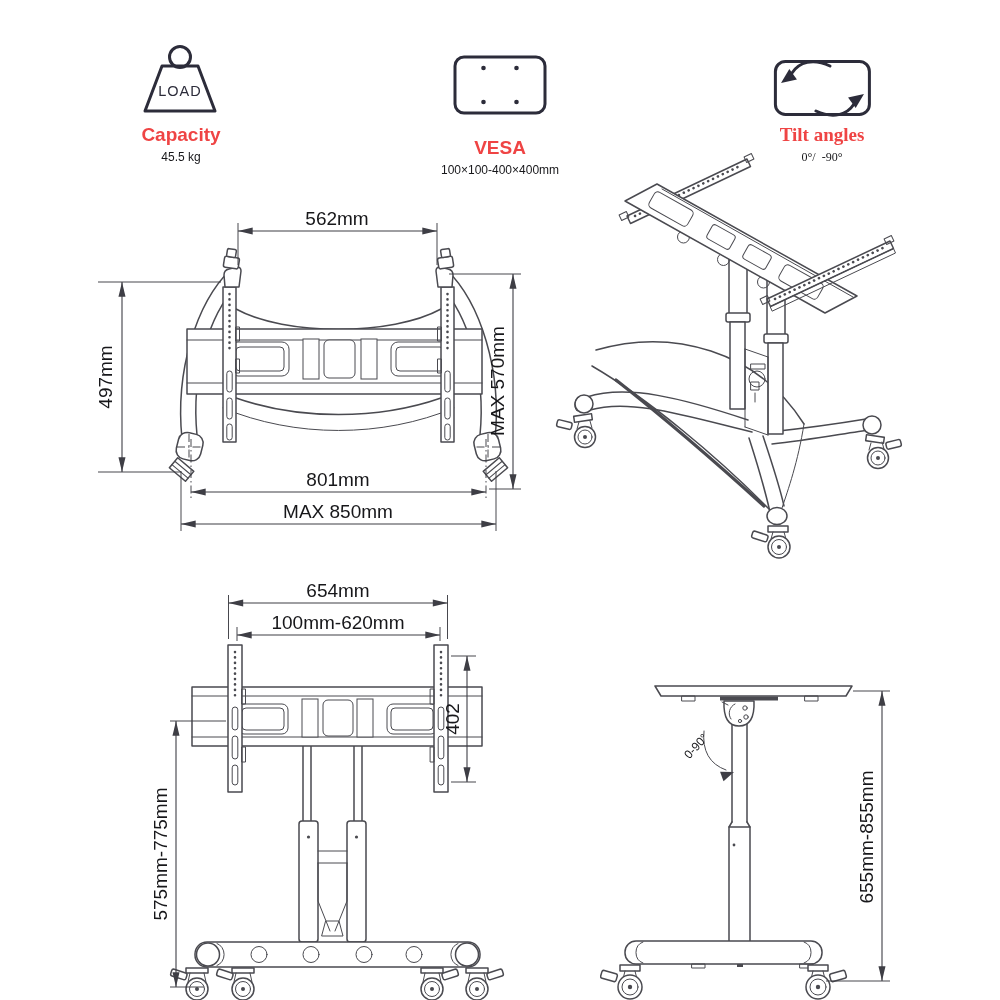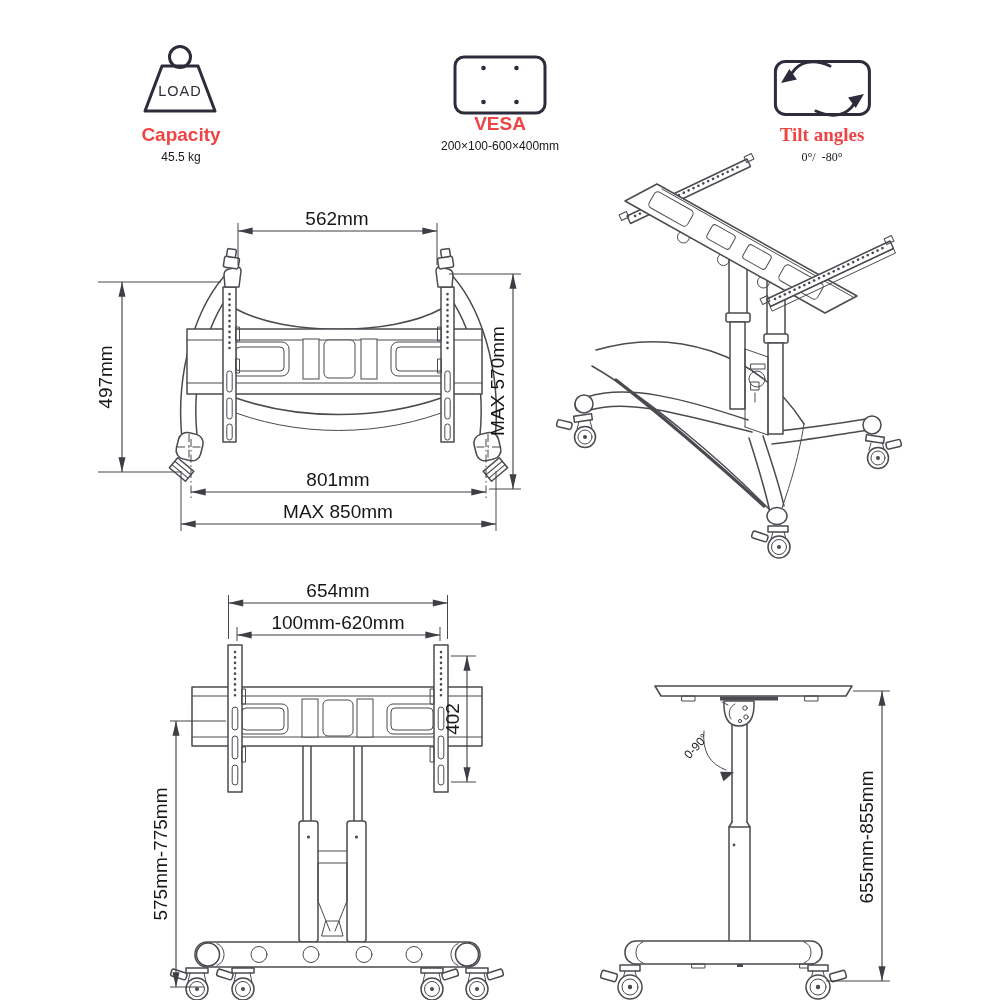--- a/index.html
+++ b/index.html
@@ -39,35 +39,35 @@
     <div class="spec-value">45.5 kg</div>
   </div>
 
   <svg class="icon-svg" style="left:453px;top:31px;" width="94" height="60" viewBox="0 0 94 60">
     <rect class="ic" x="2" y="2" width="90" height="56" rx="9"></rect>
     <circle class="icf" cx="30.5" cy="13" r="2.3"></circle>
       <circle class="icf" cx="63.5" cy="13" r="2.3"></circle>
     <circle class="icf" cx="30.5" cy="47" r="2.3"></circle>
       <circle class="icf" cx="63.5" cy="47" r="2.3"></circle>
   </svg>
-  <div class="spec" style="left:400px;top:89px;width:200px;">
+  <div class="spec" style="left:400px;top:113px;width:200px;">
     <div class="spec-label">VESA</div>
-    <div class="spec-value">200×100-600×400mm</div>
+    <div class="spec-value">100×100-400×400mm</div>
   </div>
 
   <svg class="icon-svg" style="left:773px;top:34px;" width="99" height="60" viewBox="0 0 99 60">
     <rect class="ic" x="2.4" y="3.4" width="94" height="53" rx="10" stroke-width="3.3"></rect>
     <path class="ic" d="M57,8 C 40,0 26,4 19,15" stroke-width="5" fill="none"></path>
     <polygon class="icf" points="0,0 15,-6.5 15,6.5" transform="translate(8,25) rotate(-36)"></polygon>
     <path class="ic" d="M43,53 C 60,61 74,57 81,46" stroke-width="5" fill="none"></path>
     <polygon class="icf" points="0,0 15,-6.5 15,6.5" transform="translate(91,36) rotate(144)"></polygon>
   </svg>
   <div class="spec" style="left:742px;top:100px;width:160px;font-family:Liberation Serif, serif;">
     <div class="spec-label">Tilt angles</div>
-    <div class="spec-value">0°/  -80°</div>
+    <div class="spec-value">0°/  -90°</div>
   </div>
 
   <svg style="position:absolute;left:85px;top:185px;" width="440" height="330" viewBox="0 0 440 330">
     <defs>
       <marker id="ar1" viewBox="0 0 10 6" refX="10" refY="3" markerWidth="14" markerHeight="8" orient="auto-start-reverse">
           <path d="M0,0.6 L10,3 L0,5.4 Z" fill="#3e3e45"></path>
         </marker>
     </defs>
 
     <g>

